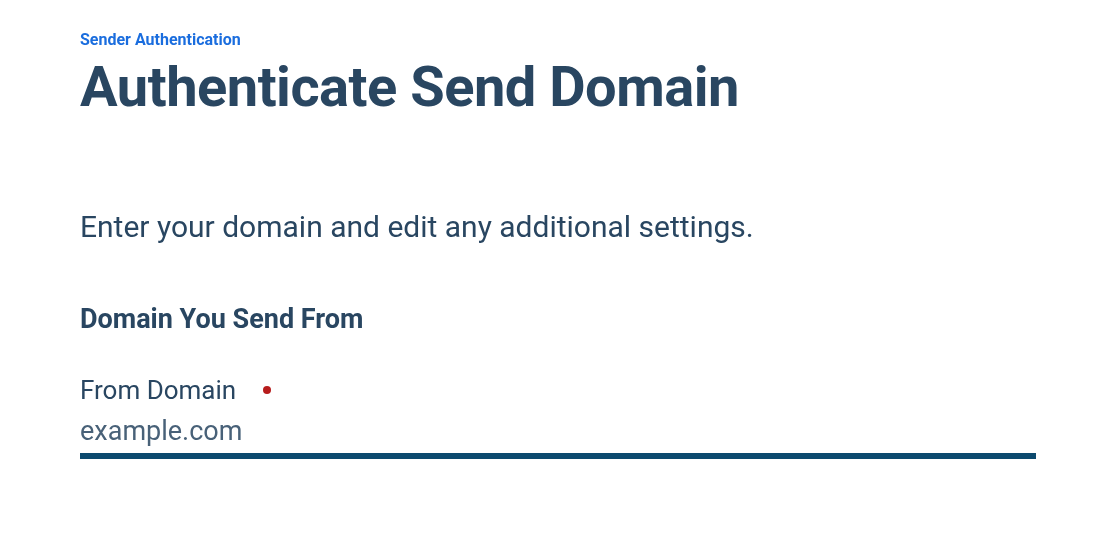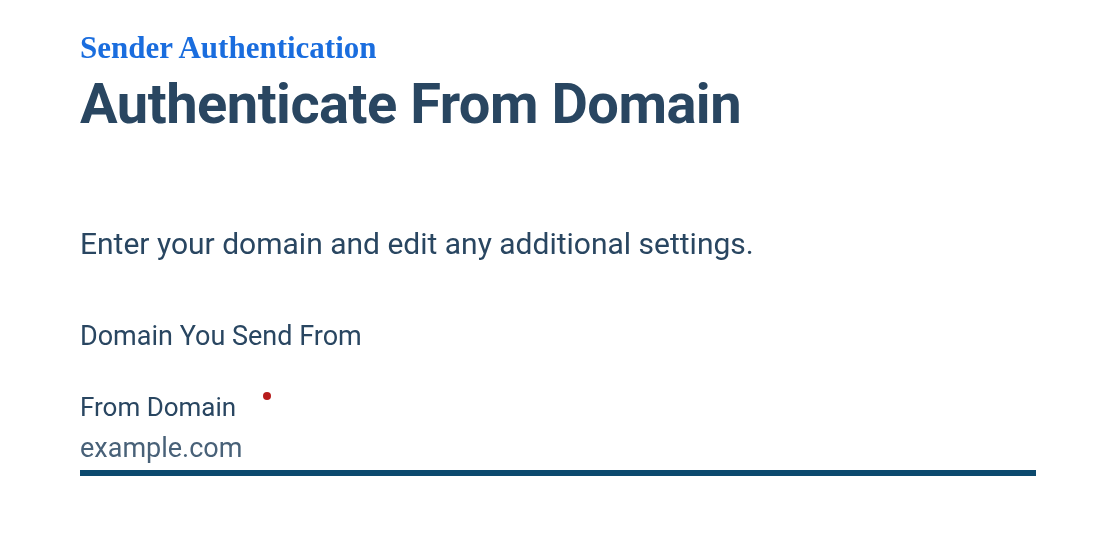--- a/index.html
+++ b/index.html
@@ -11,27 +11,26 @@
     body {
       font-family: -apple-system, BlinkMacSystemFont, "Segoe UI", Roboto, Helvetica, Arial, sans-serif;
       background: #ffffff;
       padding: 30px 80px;
       width: 1116px;
       height: 556px;
     }
     
     .breadcrumb-link {
       color: #1a6dde;
-      font-size: 31px;
+      font-size: 16px;
       font-weight: 700;
       text-decoration: none;
       cursor: pointer;
       display: inline-block;
       margin-bottom: 8px;
-      font-family: Liberation Serif, serif;
     }
     
     .page-title {
       color: #294661;
       font-size: 56px;
       font-weight: 700;
       letter-spacing: -0.5px;
       margin-bottom: 90px;
       line-height: 1.1;
     }
@@ -39,27 +38,27 @@
     .description {
       color: #294661;
       font-size: 30px;
       font-weight: 400;
       margin-bottom: 59px;
     }
     
     .section-heading {
       color: #294661;
       font-size: 27px;
-      font-weight: 400;
+      font-weight: 700;
       margin-bottom: 35px;
     }
     
     .field-label-row {
       display: flex;
-      align-items: flex-start;
+      align-items: center;
       gap: 27px;
       margin-bottom: 10px;
       margin-top: 40px;
     }
     
     .field-label {
       color: #294661;
       font-size: 26px;
       font-weight: 400;
     }
@@ -90,21 +89,21 @@
       opacity: 0.85;
     }
   </style>
 </head>
 <body>
 
 
 
 <a class="breadcrumb-link">Sender Authentication</a>
 
-<h1 class="page-title">Authenticate From Domain</h1>
+<h1 class="page-title">Authenticate Send Domain</h1>
 
 <p class="description">Enter your domain and edit any additional settings.</p>
 
 <h2 class="section-heading">Domain You Send From</h2>
 
 <div class="field-label-row">
   <span class="field-label">From Domain</span>
   <span class="required-dot"></span>
 </div>
 

